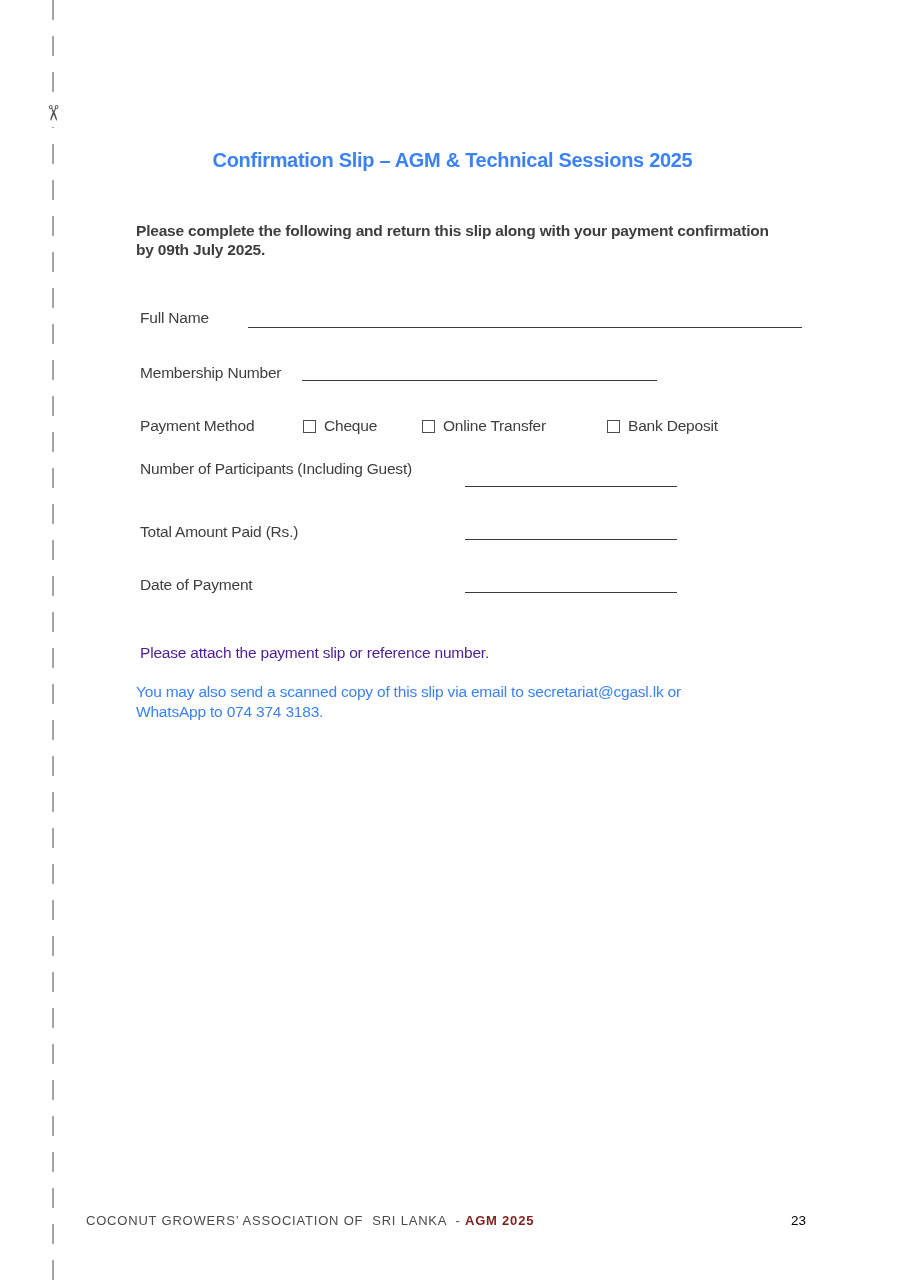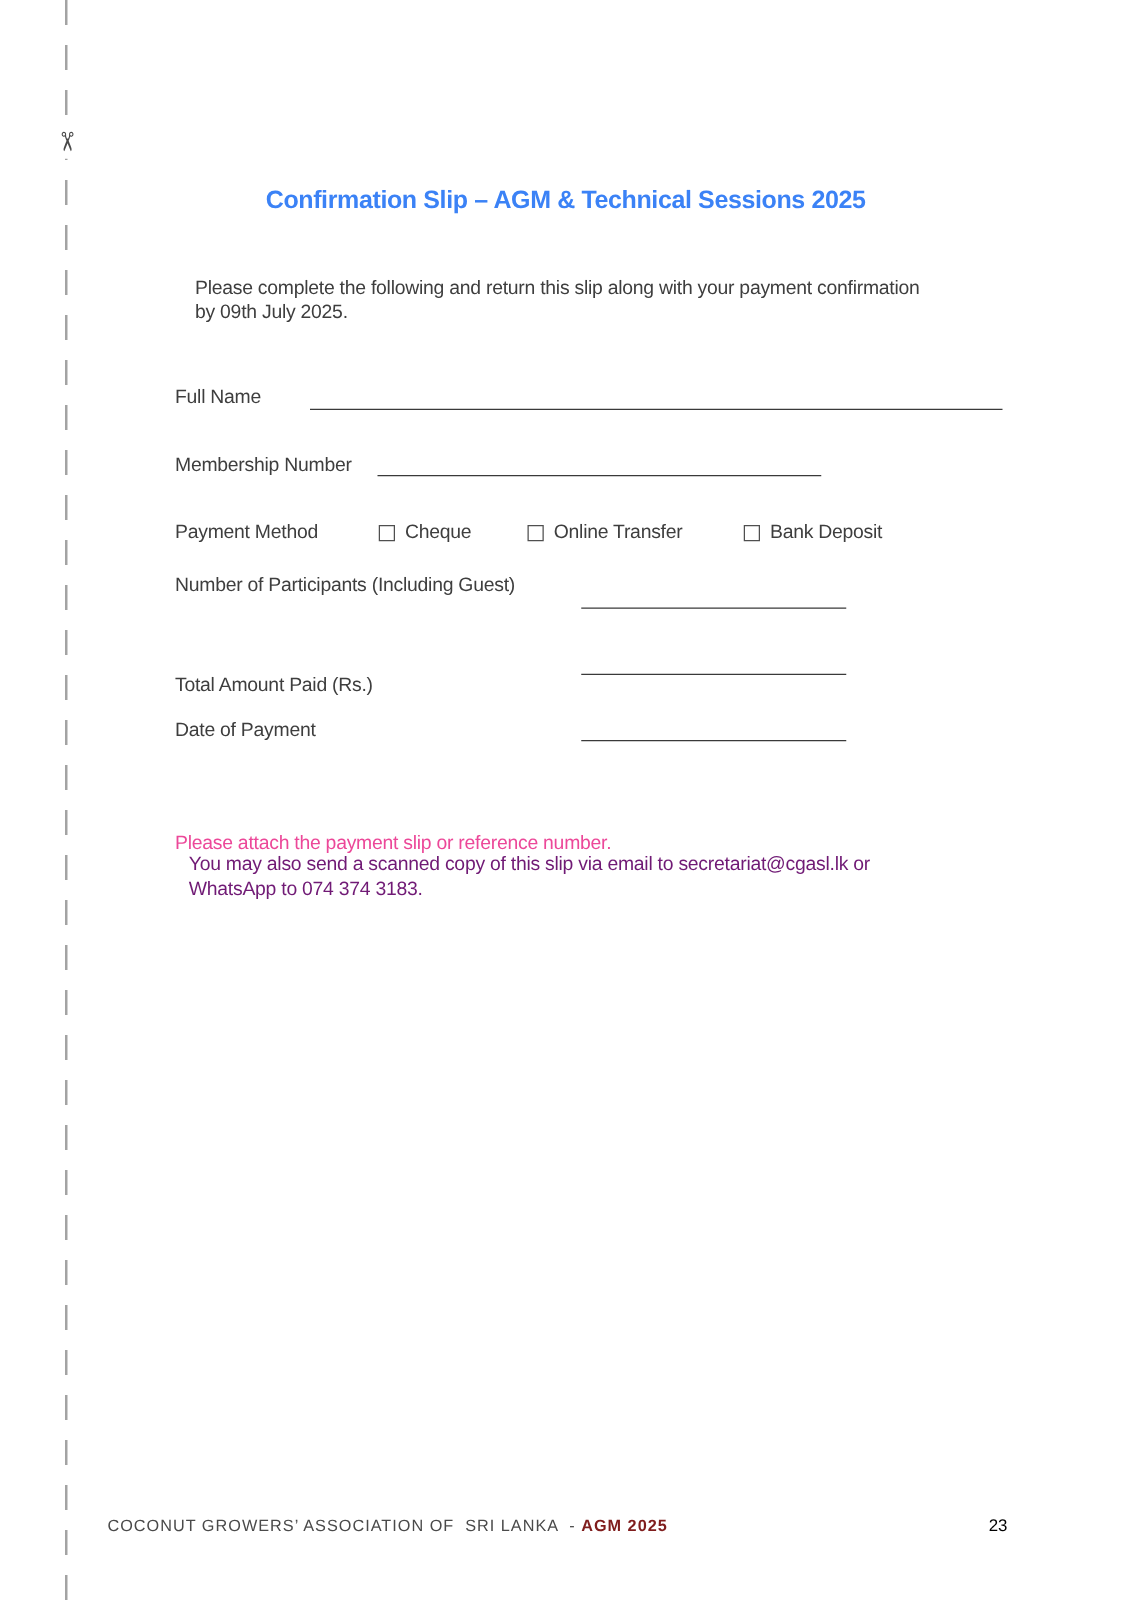--- a/index.html
+++ b/index.html
@@ -44,41 +44,42 @@
     width: 100%;
     text-align: center;
     font-size: 20px;
     font-weight: bold;
     color: #3b82f6;
     letter-spacing: -0.3px;
   }
 
   .intro {
     position: absolute;
-    top: 221px; left: 156px;
+    top: 221px; left: 136px;
     width: 672px;
     font-size: 15.5px;
     line-height: 19px;
     color: #3e3e3e;
+    font-weight: bold;
   }
 
   .label {
     position: absolute;
     left: 140px;
     height: 20px;
     line-height: 20px;
     font-size: 15.5px;
     color: #3e3e3e;
     white-space: nowrap;
   }
   .lbl-fullname     { top: 308px; }
   .lbl-membership   { top: 363px; }
   .lbl-payment      { top: 416px; }
   .lbl-participants { top: 459px; }
-  .lbl-total        { top: 539px; text-align: right; }
+  .lbl-total        { top: 522px; text-align: right; }
   .lbl-date         { top: 575px; }
 
   .wline {
     position: absolute;
     height: 20px;
     border-bottom: 1.6px solid #3a3a3a;
   }
   .line-fullname     { left: 248px; width: 554px; top: 308px; }
   .line-membership   { left: 302px; width: 355px; top: 361px; }
   .line-participants { left: 465px; width: 212px; top: 467px; }
@@ -91,43 +92,43 @@
     height: 20px;
     display: flex;
     align-items: center;
     gap: 8px;
     font-size: 15.5px;
     color: #3e3e3e;
     white-space: nowrap;
   }
   .cb-cheque  { left: 303px; }
   .cb-online  { left: 422px; }
-  .cb-bank    { left: 572px; padding-left: 23px; }
+  .cb-bank    { left: 584px; padding-left: 23px; }
   .cb-box {
     width: 13px; height: 13px;
     border: 1.5px solid #4f4f4f;
     background: #ffffff;
     flex: 0 0 auto;
   }
 
   .note1 {
     position: absolute;
-    top: 665px; left: 140px;
+    top: 643px; left: 140px;
     width: 672px;
     font-size: 15.5px;
     line-height: 20px;
-    color: #ec4899;
+    color: #4c1d95;
   }
   .note2 {
     position: absolute;
-    top: 682px; left: 151px;
+    top: 682px; left: 136px;
     width: 672px;
     font-size: 15.5px;
     line-height: 19.5px;
-    color: #701a75;
+    color: #3b82f6;
   }
 
   .footer {
     position: absolute;
     left: 86px; right: 99px;
     top: 1213px;
     display: flex;
     justify-content: space-between;
     align-items: baseline;
     font-size: 13px;

